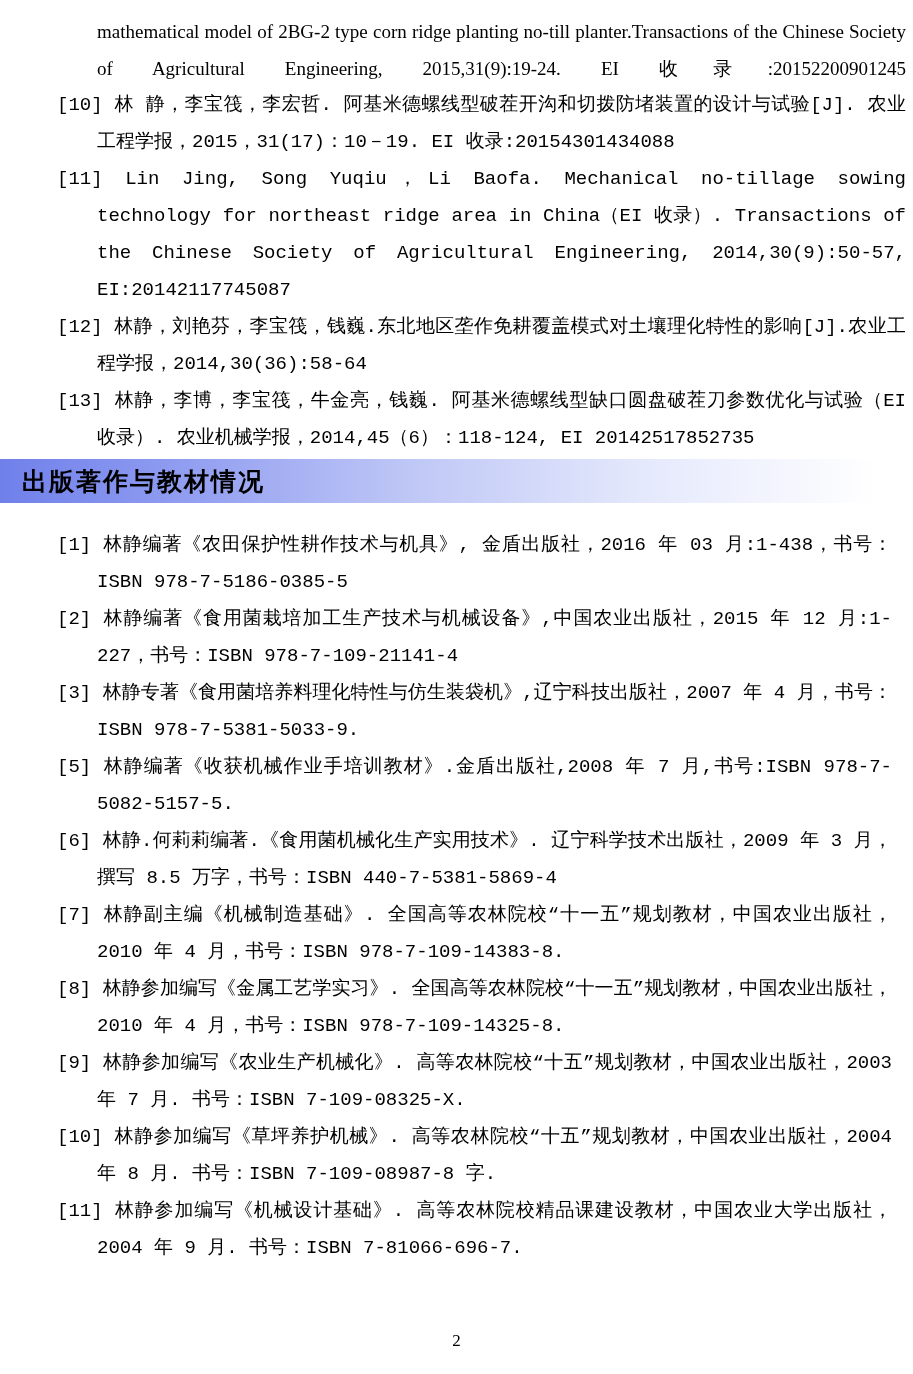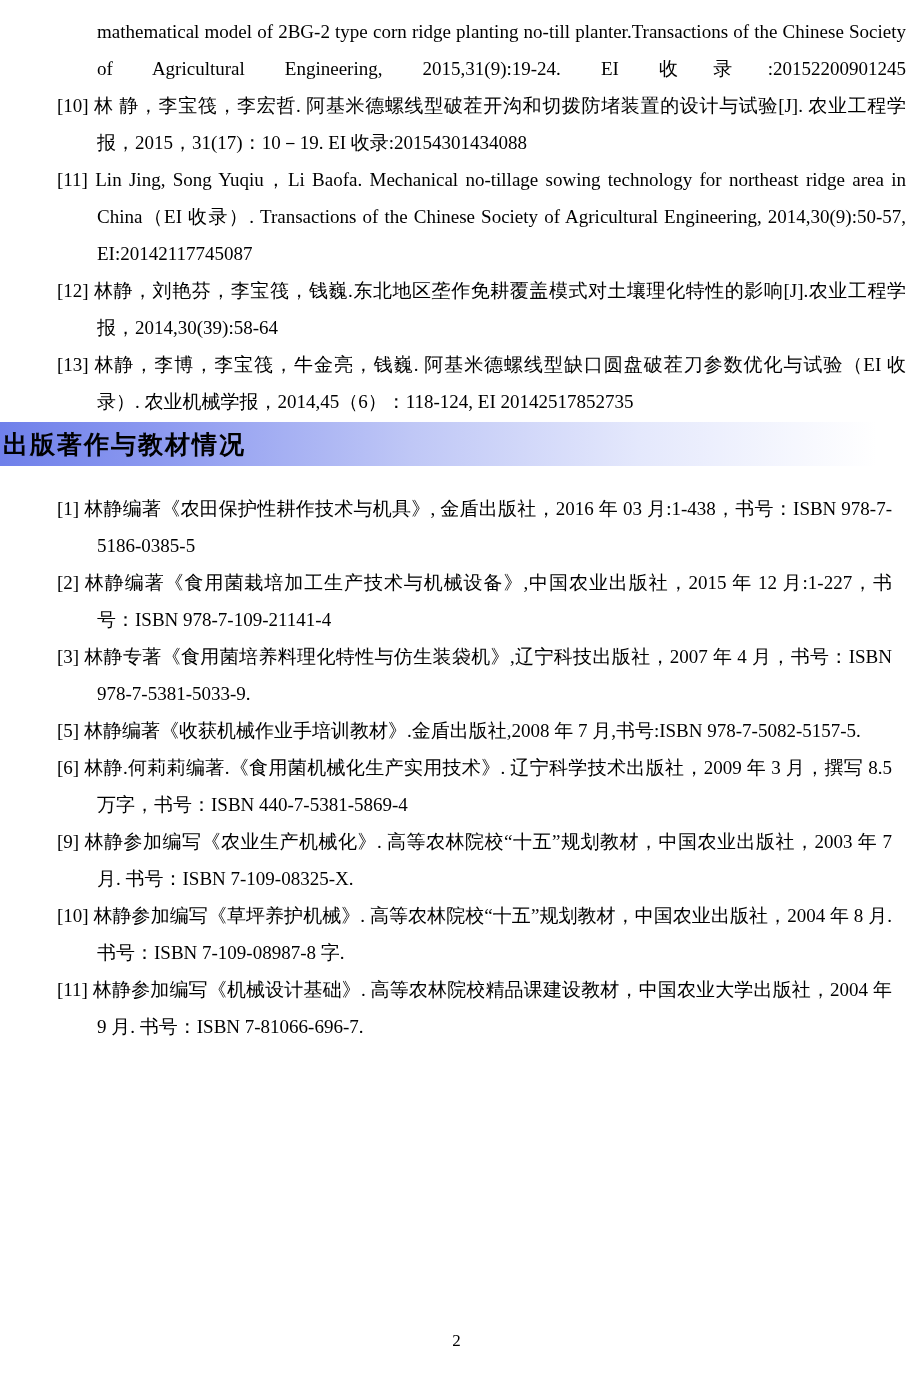--- a/index.html
+++ b/index.html
@@ -23,20 +23,21 @@
   .refs-block {
     padding: 13px 7px 0 57px;
     font-size: 19px;
     line-height: 37px;
     text-align: justify;
   }
   .list-item {
     padding-left: 40px;
     text-indent: -40px;
     text-align: justify;
+    font-family: Liberation Mono, monospace;
   }
   .continuation {
     padding-left: 40px;
     text-indent: 0;
     text-align: justify;
     text-align-last: justify;
   }
   .item-label {
     white-space: nowrap;
   }
@@ -48,20 +49,21 @@
     padding-left: 3px;
     box-sizing: border-box;
     background: linear-gradient(90deg, #6f80ea 0%, #8d9af0 18%, #bfc7f6 45%, #e4e8fc 70%, #ffffff 96%);
   }
   .section-bar .bar-title {
     font-family: "Liberation Sans", "DejaVu Sans", sans-serif;
     font-weight: 700;
     font-size: 25px;
     letter-spacing: 2px;
     color: #000000;
+    margin-left: 19px;
   }
   .books-block {
     padding: 24px 21px 0 57px;
     font-size: 19px;
     line-height: 37px;
     text-align: justify;
   }
   .page-number {
     position: absolute;
     top: 1330px;
@@ -84,21 +86,21 @@
     <div class="list-item">
       <span class="item-label">[10]</span>
       <span>林 静，李宝筏，李宏哲. 阿基米德螺线型破茬开沟和切拨防堵装置的设计与试验[J]. 农业工程学报，2015，31(17)：10－19. EI 收录:20154301434088</span>
     </div>
     <div class="list-item">
       <span class="item-label">[11]</span>
       <span>Lin Jing, Song Yuqiu，Li Baofa. Mechanical no-tillage sowing technology for northeast ridge area in China（EI 收录）. Transactions of the Chinese Society of Agricultural Engineering, 2014,30(9):50-57, EI:20142117745087</span>
     </div>
     <div class="list-item">
       <span class="item-label">[12]</span>
-      <span>林静，刘艳芬，李宝筏，钱巍.东北地区垄作免耕覆盖模式对土壤理化特性的影响[J].农业工程学报，2014,30(39):58-64</span>
+      <span>林静，刘艳芬，李宝筏，钱巍.东北地区垄作免耕覆盖模式对土壤理化特性的影响[J].农业工程学报，2014,30(36):58-64</span>
     </div>
     <div class="list-item">
       <span class="item-label">[13]</span>
       <span>林静，李博，李宝筏，牛金亮，钱巍. 阿基米德螺线型缺口圆盘破茬刀参数优化与试验（EI 收录）. 农业机械学报，2014,45（6）：118-124, EI 20142517852735</span>
     </div>
   </div>
 
   <div class="section-bar">
     <span class="bar-title">出版著作与教材情况</span>
   </div>
@@ -118,20 +120,28 @@
     </div>
     <div class="list-item">
       <span class="item-label">[5]</span>
       <span>林静编著《收获机械作业手培训教材》.金盾出版社,2008 年 7 月,书号:ISBN 978-7-5082-5157-5.</span>
     </div>
     <div class="list-item">
       <span class="item-label">[6]</span>
       <span>林静.何莉莉编著.《食用菌机械化生产实用技术》. 辽宁科学技术出版社，2009 年 3 月，撰写 8.5 万字，书号：ISBN 440-7-5381-5869-4</span>
     </div>
     <div class="list-item">
+      <span class="item-label">[7]</span>
+      <span>林静副主编《机械制造基础》. 全国高等农林院校“十一五”规划教材，中国农业出版社，2010 年 4 月，书号：ISBN 978-7-109-14383-8.</span>
+    </div>
+    <div class="list-item">
+      <span class="item-label">[8]</span>
+      <span>林静参加编写《金属工艺学实习》. 全国高等农林院校“十一五”规划教材，中国农业出版社，2010 年 4 月，书号：ISBN 978-7-109-14325-8.</span>
+    </div>
+    <div class="list-item">
       <span class="item-label">[9]</span>
       <span>林静参加编写《农业生产机械化》. 高等农林院校“十五”规划教材，中国农业出版社，2003 年 7 月. 书号：ISBN 7-109-08325-X.</span>
     </div>
     <div class="list-item">
       <span class="item-label">[10]</span>
       <span>林静参加编写《草坪养护机械》. 高等农林院校“十五”规划教材，中国农业出版社，2004 年 8 月. 书号：ISBN 7-109-08987-8 字.</span>
     </div>
     <div class="list-item">
       <span class="item-label">[11]</span>
       <span>林静参加编写《机械设计基础》. 高等农林院校精品课建设教材，中国农业大学出版社，2004 年 9 月. 书号：ISBN 7-81066-696-7.</span>

